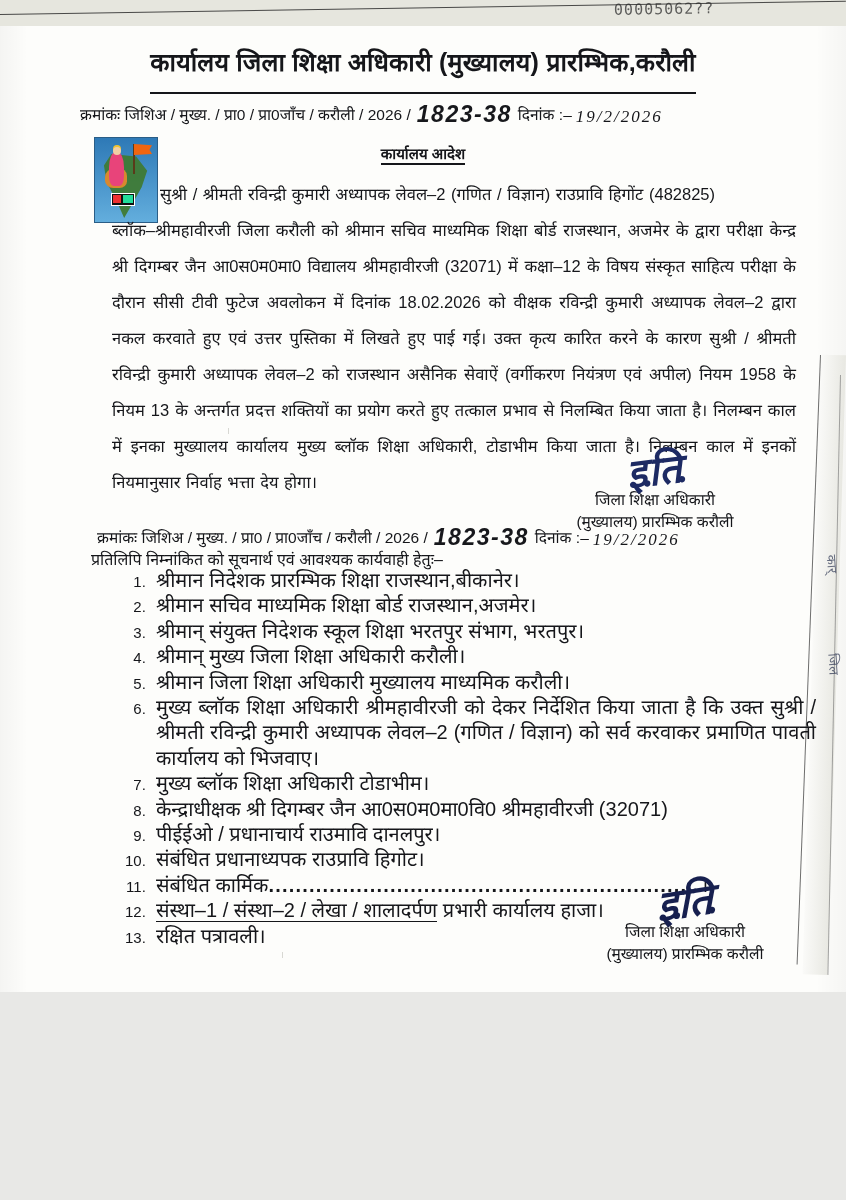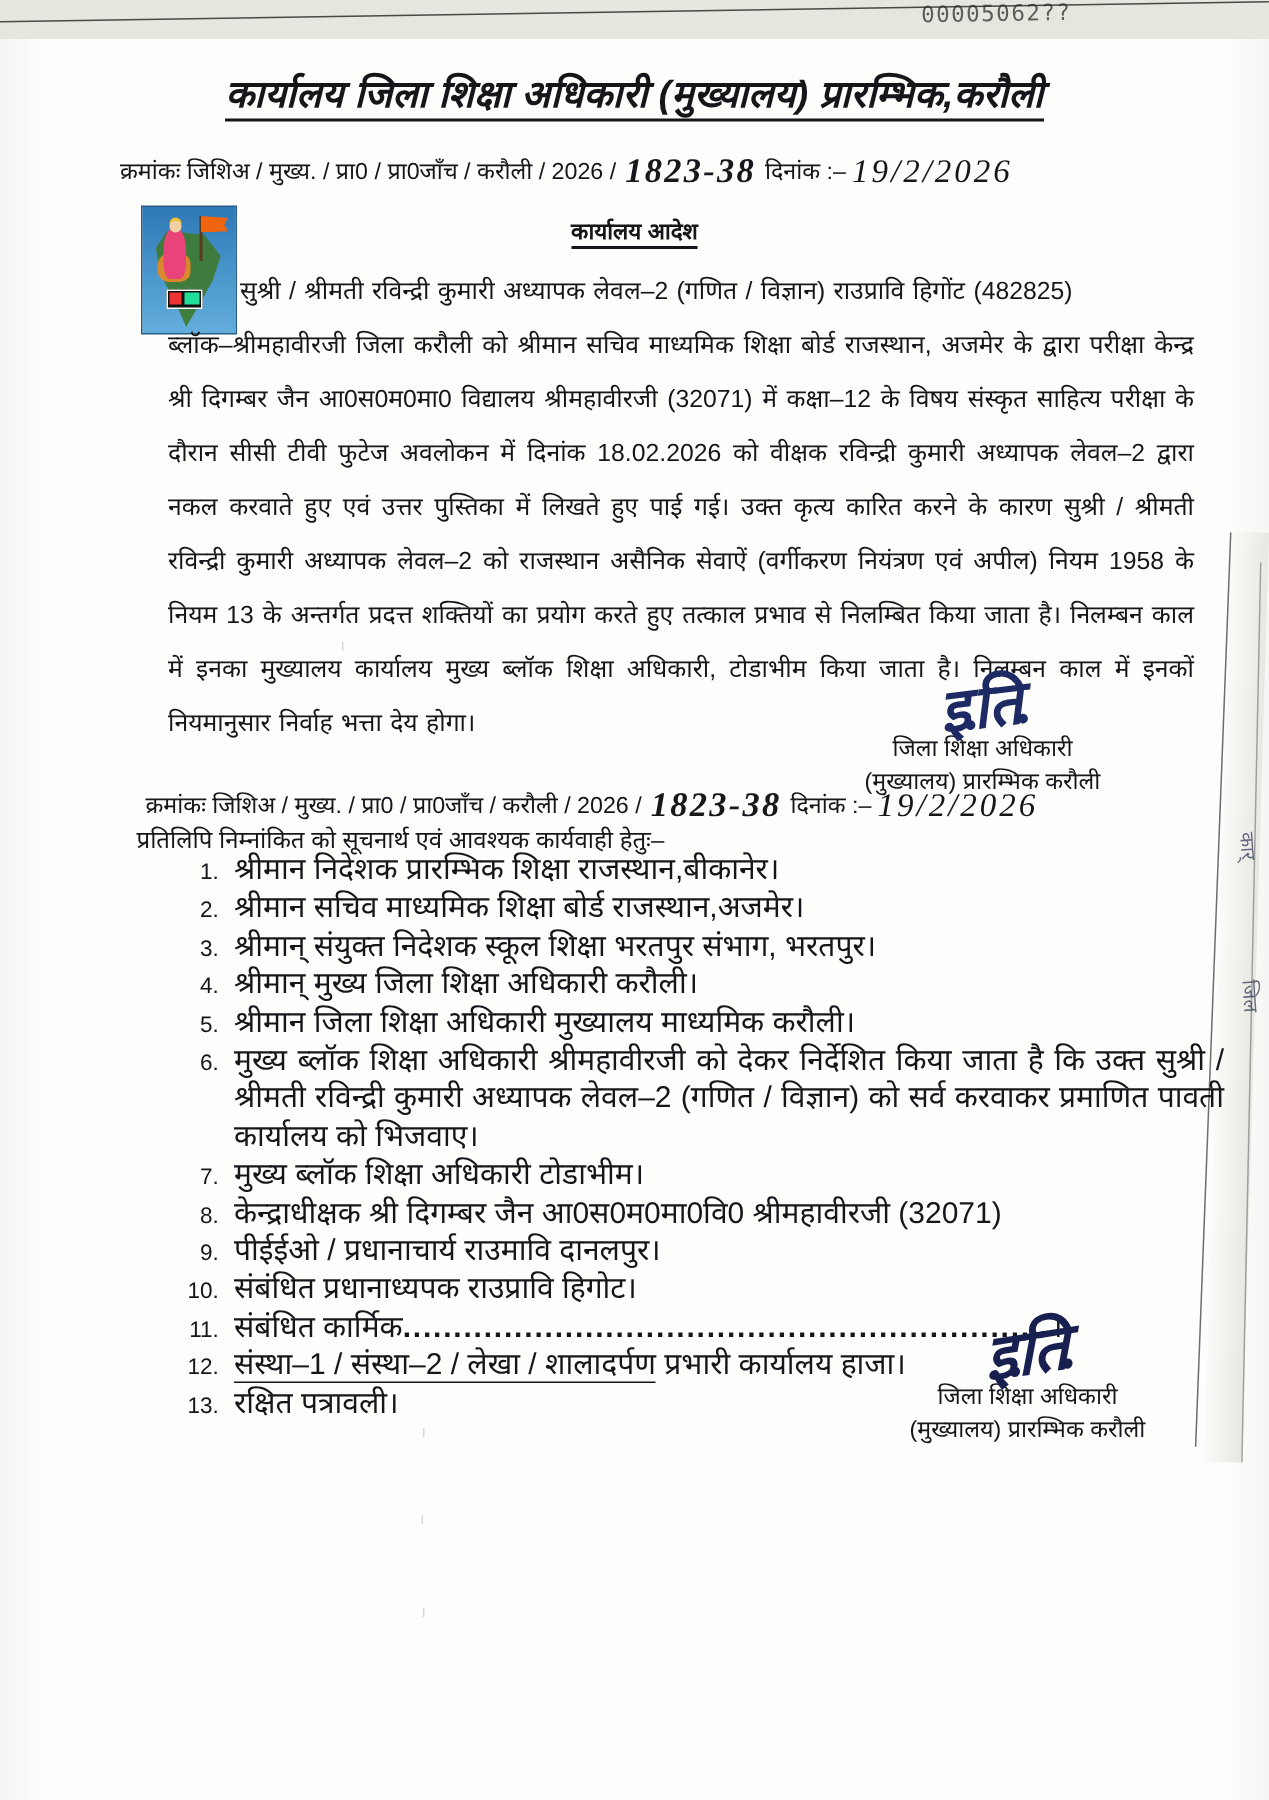--- a/index.html
+++ b/index.html
@@ -4,21 +4,21 @@
 <title>Office Order - Karauli</title>
 <style>
   html, body {
     margin: 0;
     padding: 0;
     background: #e8e8e6;
   }
   #page {
     position: relative;
     width: 846px;
-    height: 1200px;
+    height: 992px;
     margin: 0 auto;
     background: #fdfdfb;
     overflow: hidden;
     font-family: "Liberation Sans", "DejaVu Sans", sans-serif;
     color: #15161a;
     
     background-image:
       linear-gradient(to right, rgba(0,0,0,0.035) 0px, rgba(0,0,0,0.0) 28px),
       linear-gradient(to bottom, rgba(206,206,198,0.55) 0px, rgba(253,253,251,0) 26px),
       linear-gradient(to left, rgba(0,0,0,0.030) 0px, rgba(0,0,0,0) 30px);
@@ -103,52 +103,51 @@
     position: absolute;
     left: 0; top: 44px;
     width: 846px;
     text-align: center;
     font-size: 25px;
     font-weight: 700;
     letter-spacing: .2px;
   }
   .office-title span.u {
     border-bottom: 2px solid #15161a;
-    padding-bottom: 2px;
-    font-style: italic;
+    padding-bottom: 16px;
   }
 
   .ref-row-1 {
     position: absolute;
     left: 80px; top: 101px;
     width: 700px;
     font-size: 15.5px;
     white-space: nowrap;
   }
   .ref-row-2 {
     position: absolute;
     left: 97px; top: 524px;
     width: 700px;
     font-size: 15.5px;
     white-space: nowrap;
   }
   .hand {
-    font-family: Liberation Serif, serif;
+    font-family: Liberation Sans, sans-serif;
     font-style: italic;
     font-size: 23px;
     font-weight: 600;
     color: #17181c;
     letter-spacing: 1.5px;
     vertical-align: -2px;
     margin: 0 6px;
   }
   .hand-date {
     font-family: "Liberation Serif", serif;
     font-style: italic;
-    font-size: 22px;
+    font-size: 17px;
     font-weight: 500;
     letter-spacing: 2px;
     vertical-align: -2px;
     margin-left: 4px;
   }
 
   
   .emblem {
     position: absolute;
     left: 94px; top: 137px;

